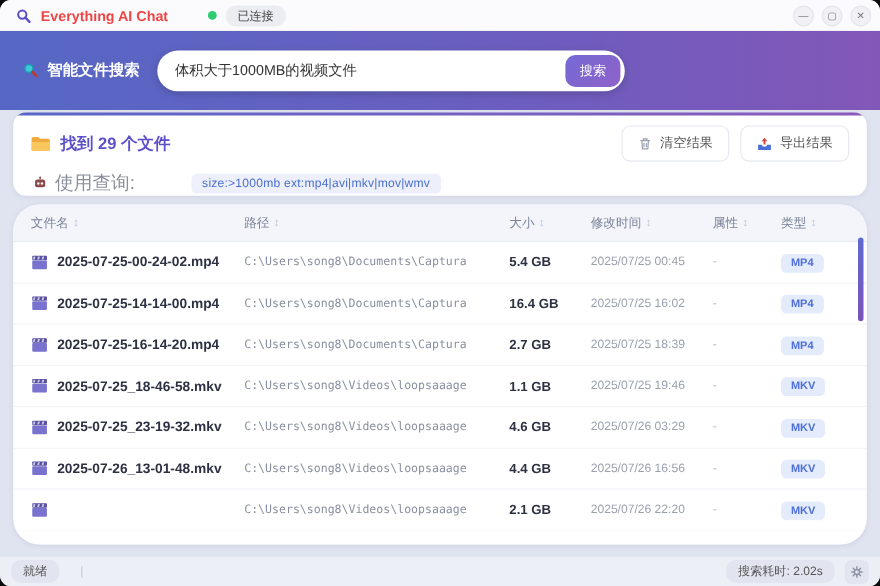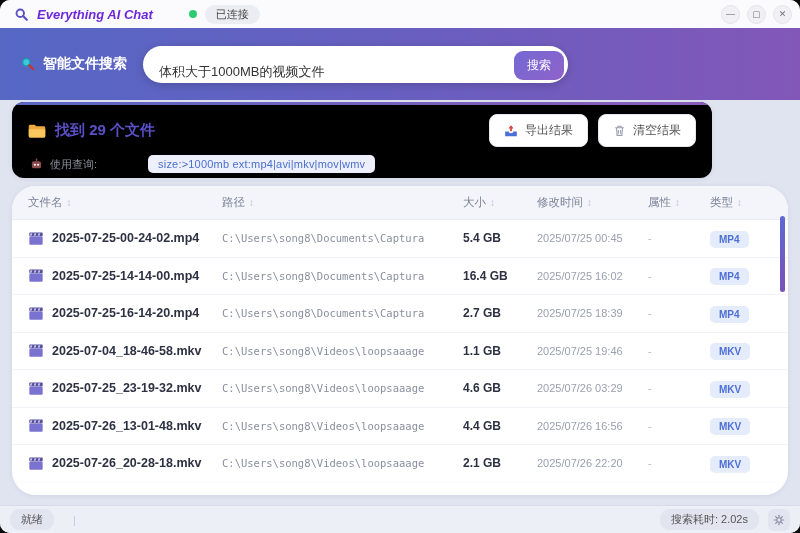--- a/index.html
+++ b/index.html
@@ -1,43 +1,43 @@
 <!DOCTYPE html>
 <html><head>
 <meta charset="utf-8">
 <style>
   * { margin:0; padding:0; box-sizing:border-box; }
   html,body { width:800px; height:533px; background:#0a0a0a; font-family:"Liberation Sans", sans-serif; }
   #window { position:relative; width:800px; height:533px; border-radius:10px; overflow:hidden; background:#e0e4f0; }
 
   
   .titlebar { position:absolute; top:0; left:0; right:0; height:28px; background:#fbfbfe; display:flex; align-items:center; padding:0 8px 0 14px; z-index:5; }
-  .titlebar .app-title { color:#6d28d9; font-weight:bold; font-size:13px; margin-left:8px;font-style:italic; }
+  .titlebar .app-title { color:#ef4444; font-weight:bold; font-size:13px; margin-left:8px; }
   .conn-wrap { display:flex; align-items:center; margin-left:36px; }
   .conn-dot { width:8px; height:8px; border-radius:50%; background:#2ecc71; margin-right:8px; }
   .conn-badge { background:#ebedf3; color:#444; font-size:11px; padding:2px 11px; border-radius:10px; }
   .win-controls { margin-left:auto; display:flex; gap:7px; }
   .win-btn { width:19px; height:19px; border-radius:50%; background:#f1f1f5; border:1px solid #e3e3ea; color:#777; font-size:9px; line-height:17px; text-align:center; cursor:default; }
 
   
   .search-band { position:absolute; top:28px; left:0; right:0; height:72px; background:linear-gradient(90deg,#5667c4 0%,#6a5ec0 55%,#8257b8 100%); display:flex; align-items:center; padding:0 20px; z-index:4; }
   .search-label { display:flex; align-items:center; color:#fff; font-weight:bold; font-size:14px; gap:7px; }
-  .search-box { margin-left:16px; width:425px; height:37px; background:#fff; border-radius:19px; display:flex; align-items:flex-end; padding:3px 4px 3px 16px; box-shadow:0 2px 8px rgba(0,0,0,.18); }
+  .search-box { margin-left:16px; width:425px; height:37px; background:#fff; border-radius:19px; display:flex; align-items:center; padding:3px 4px 3px 16px; box-shadow:0 2px 8px rgba(0,0,0,.18); }
   .search-input { flex:1; border:none; outline:none; font-size:13px; color:#333; font-family:"Liberation Sans",sans-serif; background:transparent; }
   .search-btn { width:50px; height:29px; border:none; border-radius:9px; background:linear-gradient(135deg,#7569d4,#8e62c9); color:#fff; font-size:12px; cursor:pointer; }
 
   
-  .results-card { position:absolute; top:102px; left:12px; width:700px; height:76px; background:#000000; border-radius:12px; box-shadow:0 1px 5px rgba(80,80,140,.10); overflow:hidden; }
+  .results-card { position:absolute; top:102px; left:12px; width:776px; height:76px; background:#ffffff; border-radius:12px; box-shadow:0 1px 5px rgba(80,80,140,.10); overflow:hidden; }
   .results-card::before { content:""; display:block; height:3px; background:linear-gradient(90deg,#5a67c6,#8a5cbc); }
   .results-top { display:flex; align-items:center; padding:9px 16px 0 16px; }
   .results-title { color:#5b50c8; font-weight:bold; font-size:15px; margin-left:9px; }
   .results-actions { margin-left:auto; display:flex; gap:10px; }
   .action-btn { display:flex; align-items:center; gap:7px; background:#fff; border:1px solid #e4e7ef; border-radius:8px; padding:7px 14px; font-size:12px; color:#555; cursor:pointer; }
   .query-row { display:flex; align-items:center; padding:8px 16px 0 18px; gap:7px; }
-  .query-label { font-size:11px; color:#8b8f9c; }
+  .query-label { font-size:17px; color:#8b8f9c; }
   .query-chip { font-family:Liberation Sans, sans-serif; font-size:11px; color:#4a6fd0; background:#edf0fa; border-radius:5px; padding:3px 10px; letter-spacing:.2px;margin-left:44px; }
 
   
   .table-card { position:absolute; top:186px; left:12px; width:776px; height:309px; background:#fff; border-radius:24px; box-shadow:0 1px 5px rgba(80,80,140,.10); overflow:hidden; }
   .tgrid { display:grid; grid-template-columns:194px 241px 74px 111px 62px 1fr; align-items:center; padding-left:16px; }
   .thead { height:34px; background:#f3f5fa; border-bottom:1px solid #e9ebf3; }
   .th { font-size:11.5px; color:#7a8296; display:flex; align-items:center; gap:4px; }
   .sort { font-size:10px; color:#bcc3d6; }
   .trow { height:37.5px; border-bottom:1px solid #f1f3f8; cursor:default; }
   .cell-name { display:flex; align-items:center; gap:8px; font-size:12.5px; font-weight:bold; color:#2d3142; overflow:hidden; white-space:nowrap; }
@@ -103,34 +103,34 @@
       <span>
         <svg width="18" height="16" viewBox="0 0 24 21">
             <path d="M1 4c0-1.1.9-2 2-2h6l2 2h10c1.1 0 2 .9 2 2v11c0 1.1-.9 2-2 2H3c-1.1 0-2-.9-2-2V4z" fill="#f0a93c"></path>
             <path d="M1 8h22v9c0 1.1-.9 2-2 2H3c-1.1 0-2-.9-2-2V8z" fill="#f9c75e"></path>
           </svg>
       </span>
       <span class="results-title">找到 29 个文件</span>
       <span class="results-actions">
         <button class="action-btn">
           <span>
+            <svg width="13" height="13" viewBox="0 0 24 24" fill="none" stroke="#9aa0b0" stroke-width="2">
+                <path d="M4 7h16M9 7V4h6v3M6.5 7l1 14h9l1-14M10 11v7M14 11v7"></path>
+              </svg>
+          </span>
+          <span>清空结果</span>
+        </button>
+        <button class="action-btn">
+          <span>
             <svg width="14" height="14" viewBox="0 0 24 24">
                 <path d="M12 2l4.5 5.5h-3v5h-3v-5h-3z" fill="#d64541"></path>
                 <path d="M2 13h6c0 1.8 1.8 3 4 3s4-1.2 4-3h6v8H2z" fill="#4a6fd6"></path>
               </svg>
           </span>
           <span>导出结果</span>
-        </button>
-        <button class="action-btn">
-          <span>
-            <svg width="13" height="13" viewBox="0 0 24 24" fill="none" stroke="#9aa0b0" stroke-width="2">
-                <path d="M4 7h16M9 7V4h6v3M6.5 7l1 14h9l1-14M10 11v7M14 11v7"></path>
-              </svg>
-          </span>
-          <span>清空结果</span>
         </button>
       </span>
     </div>
     <div class="query-row">
       <span>
         <svg width="13" height="13" viewBox="0 0 24 24">
             <line x1="12" y1="2" x2="12" y2="6" stroke="#8d4a4a" stroke-width="2"></line>
             <circle cx="12" cy="2.5" r="1.6" fill="#8d4a4a"></circle>
             <rect x="3.5" y="6" width="17" height="13" rx="3.5" fill="#8d4a4a"></rect>
             <circle cx="9" cy="12.5" r="2" fill="#fff"></circle>
@@ -234,21 +234,21 @@
       <span class="cell-name">
         <span>
           <svg width="16" height="15" viewBox="0 0 24 22">
                 <rect x="2" y="2" width="20" height="6" rx="1" fill="#57509e"></rect>
                 <rect x="4.5" y="3" width="2.6" height="4" fill="#c9c6e8" transform="skewX(-14)"></rect>
                 <rect x="10.5" y="3" width="2.6" height="4" fill="#c9c6e8" transform="skewX(-14)"></rect>
                 <rect x="16.5" y="3" width="2.6" height="4" fill="#c9c6e8" transform="skewX(-14)"></rect>
                 <rect x="2" y="8.5" width="20" height="12" rx="1.5" fill="#7a72cf"></rect>
               </svg>
         </span>
-        <span>2025-07-04_18-46-58.mkv</span>
+        <span>2025-07-25_18-46-58.mkv</span>
       </span>
       <span class="cell-path">C:\Users\song8\Videos\loopsaaage</span>
       <span class="cell-size">1.1 GB</span>
       <span class="cell-time">2025/07/25 19:46</span>
       <span class="cell-attr">-</span>
       <span><span class="badge">MKV</span></span>
     </div>
 
     <div class="tgrid trow">
       <span class="cell-name">
@@ -294,21 +294,20 @@
       <span class="cell-name">
         <span>
           <svg width="16" height="15" viewBox="0 0 24 22">
                 <rect x="2" y="2" width="20" height="6" rx="1" fill="#57509e"></rect>
                 <rect x="4.5" y="3" width="2.6" height="4" fill="#c9c6e8" transform="skewX(-14)"></rect>
                 <rect x="10.5" y="3" width="2.6" height="4" fill="#c9c6e8" transform="skewX(-14)"></rect>
                 <rect x="16.5" y="3" width="2.6" height="4" fill="#c9c6e8" transform="skewX(-14)"></rect>
                 <rect x="2" y="8.5" width="20" height="12" rx="1.5" fill="#7a72cf"></rect>
               </svg>
         </span>
-        <span>2025-07-26_20-28-18.mkv</span>
       </span>
       <span class="cell-path">C:\Users\song8\Videos\loopsaaage</span>
       <span class="cell-size">2.1 GB</span>
       <span class="cell-time">2025/07/26 22:20</span>
       <span class="cell-attr">-</span>
       <span><span class="badge">MKV</span></span>
     </div>
   </div>
     <div class="scroll-thumb"></div>
     <div class="fade-bottom"></div>

